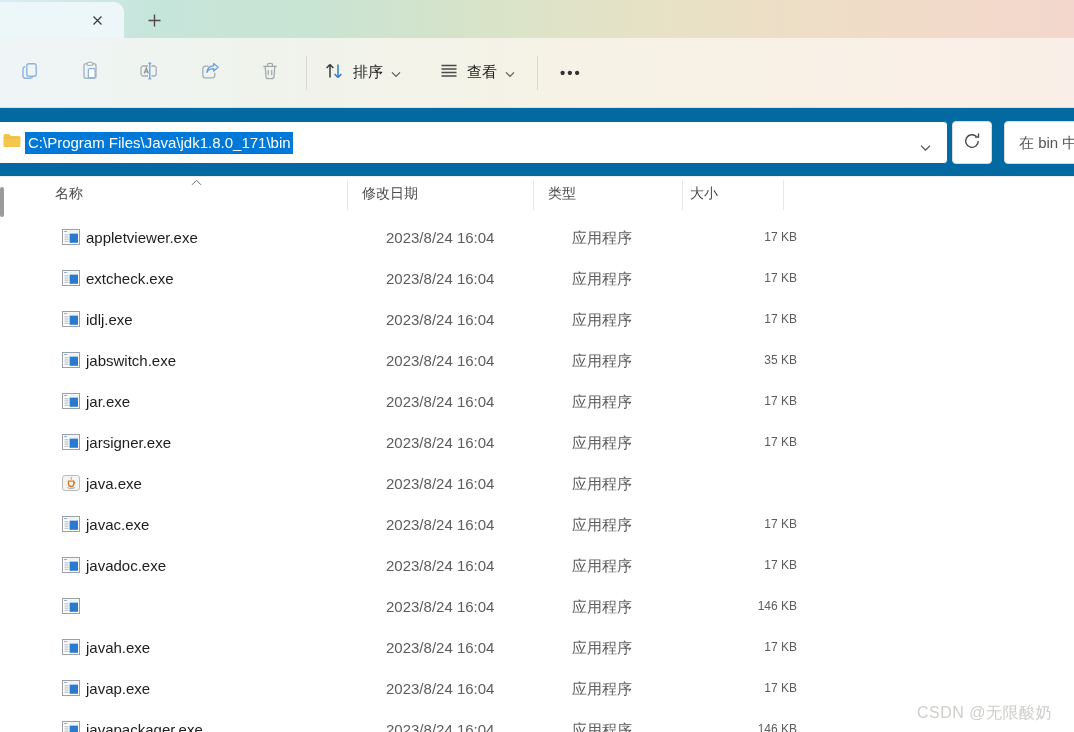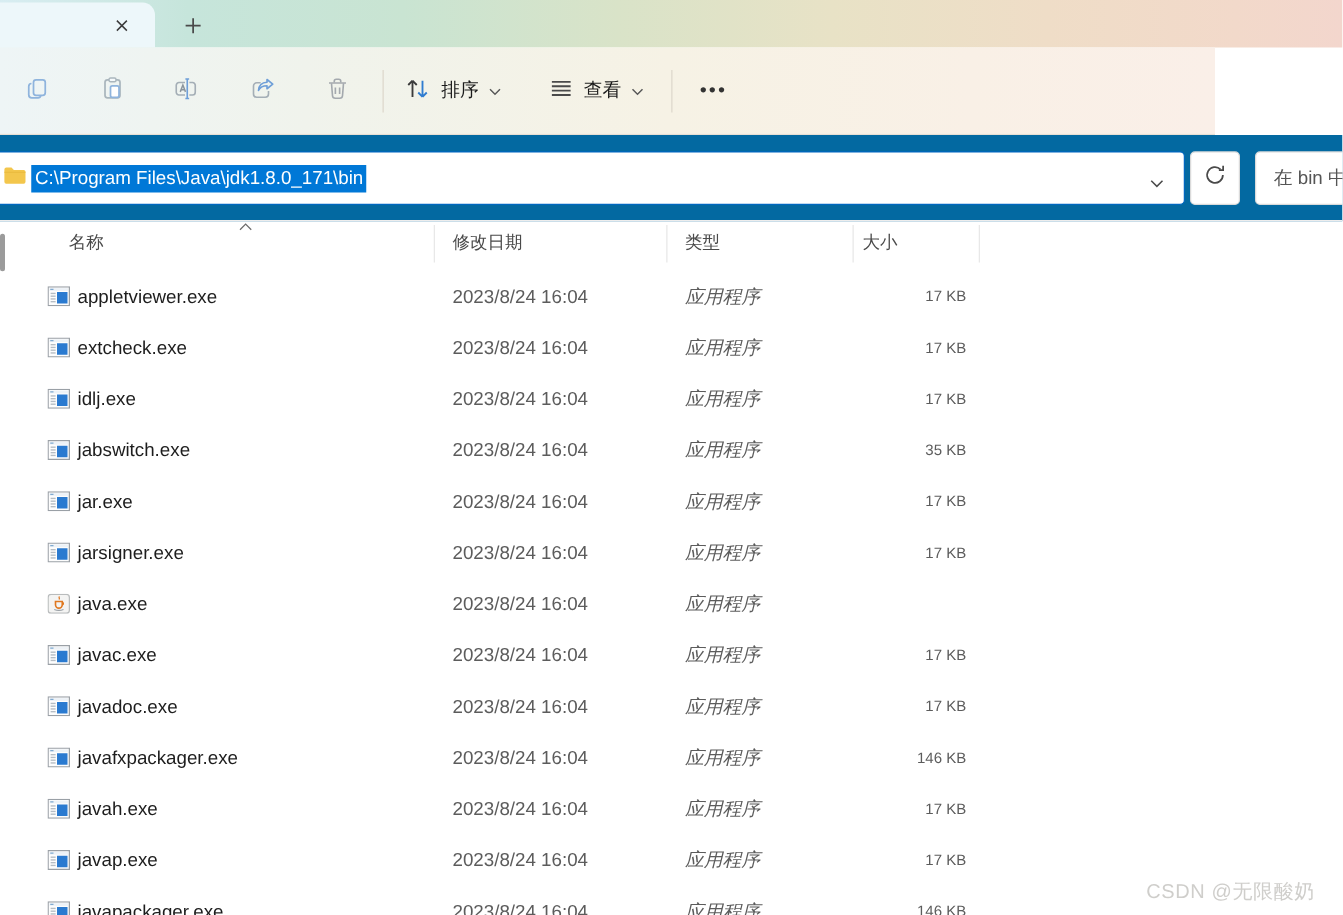--- a/index.html
+++ b/index.html
@@ -24,21 +24,21 @@
     position:absolute; right:18px; top:9px; width:18px; height:18px;
     display:flex; align-items:center; justify-content:center; cursor:pointer;
   }
   .newtab {
     position:absolute; left:143px; top:10px; width:22px; height:20px;
     display:flex; align-items:center; justify-content:center; cursor:pointer;
   }
 
   
   .toolbar {
-    position:absolute; left:0; top:38px; width:972px; height:70px;
+    position:absolute; left:0; top:38px; width:1074px; height:70px;
     background:linear-gradient(90deg,#eef5f6 0%,#f0f3ec 25%,#f6f2e5 55%,#f9f0e6 80%,#faefe8 100%);
     border-bottom:1px solid #e7dfd4;
     display:flex; align-items:center;
   }
   .tbtn {
     width:20px; height:20px; background:none; border:none; cursor:pointer;
     display:flex; align-items:center; justify-content:center; flex:0 0 auto;
   }
   .tbtn.copy    { margin-left:20px; }
   .tbtn.paste   { margin-left:40px; }
@@ -101,25 +101,25 @@
   .hsep { position:absolute; top:2px; width:1px; height:30px; background:#e8e8e8; }
   .hsep1 { left:347px; } .hsep2 { left:533px; } .hsep3 { left:682px; } .hsep4 { left:783px; }
   .sortmark { position:absolute; left:191px; top:-6px; }
   .scrollfrag {
     position:absolute; left:0; top:187px; width:4px; height:30px;
     background:#9b9b9b; border-radius:2px;
   }
 
   
   .rows { position:absolute; left:0; top:217px; width:1074px; }
-  .frow { position:relative; height:41px; cursor:default; }
+  .frow { position:relative; height:41px; cursor:default;margin-left:24px; }
   .fico { position:absolute; left:38px; top:12px; width:18px; height:16px; }
   .fname { position:absolute; left:62px;  top:0; line-height:41px; font-size:15px; color:#1d1d1d; white-space:nowrap; }
   .fdate { position:absolute; left:362px; top:0; line-height:41px; font-size:15px; color:#5c5c5c; white-space:nowrap; }
-  .ftype { position:absolute; left:548px; top:0; line-height:41px; font-size:15px; color:#5c5c5c; white-space:nowrap;font-style:italic; }
+  .ftype { position:absolute; left:548px; top:0; line-height:41px; font-size:15px; color:#5c5c5c; white-space:nowrap; }
   .fsize { position:absolute; left:655px; top:0; width:118px; text-align:right; line-height:41px; font-size:12px; color:#5c5c5c; white-space:nowrap; }
 
   .watermark {
     position:absolute; right:22px; top:703px; font-size:16px; color:#cfcecb;
     letter-spacing:0.5px;
   }
 </style>
 </head>
 <body>
 
@@ -452,21 +452,20 @@
         <rect x="1.5" y="1.5" width="15" height="2.2" fill="#edf2f7"></rect>
         <rect x="2.2" y="2" width="2.6" height="1" fill="#7fa9d0"></rect>
         <rect x="2.5" y="5.2" width="4" height="1.1" fill="#b6bdc4"></rect>
         <rect x="2.5" y="7.4" width="4" height="1.1" fill="#b6bdc4"></rect>
         <rect x="2.5" y="9.6" width="4" height="1.1" fill="#b6bdc4"></rect>
         <rect x="2.5" y="11.8" width="4" height="1.1" fill="#b6bdc4"></rect>
         <rect x="7.6" y="4.6" width="8.4" height="9.2" fill="#2a7ad0"></rect>
       </svg>
       
     </span>
-    <span class="fname">javafxpackager.exe</span>
     <span class="fdate">2023/8/24 16:04</span>
     <span class="ftype">应用程序</span>
     <span class="fsize">146 KB</span>
   </div>
 
   <div class="frow" data-icon="app">
     <span class="fico">
       <svg class="icon-app" width="18" height="16" viewBox="0 0 18 16">
         <rect x="0.5" y="0.5" width="17" height="15" fill="#fdfdfd" stroke="#9aa0a6"></rect>
         <rect x="1.5" y="1.5" width="15" height="2.2" fill="#edf2f7"></rect>

